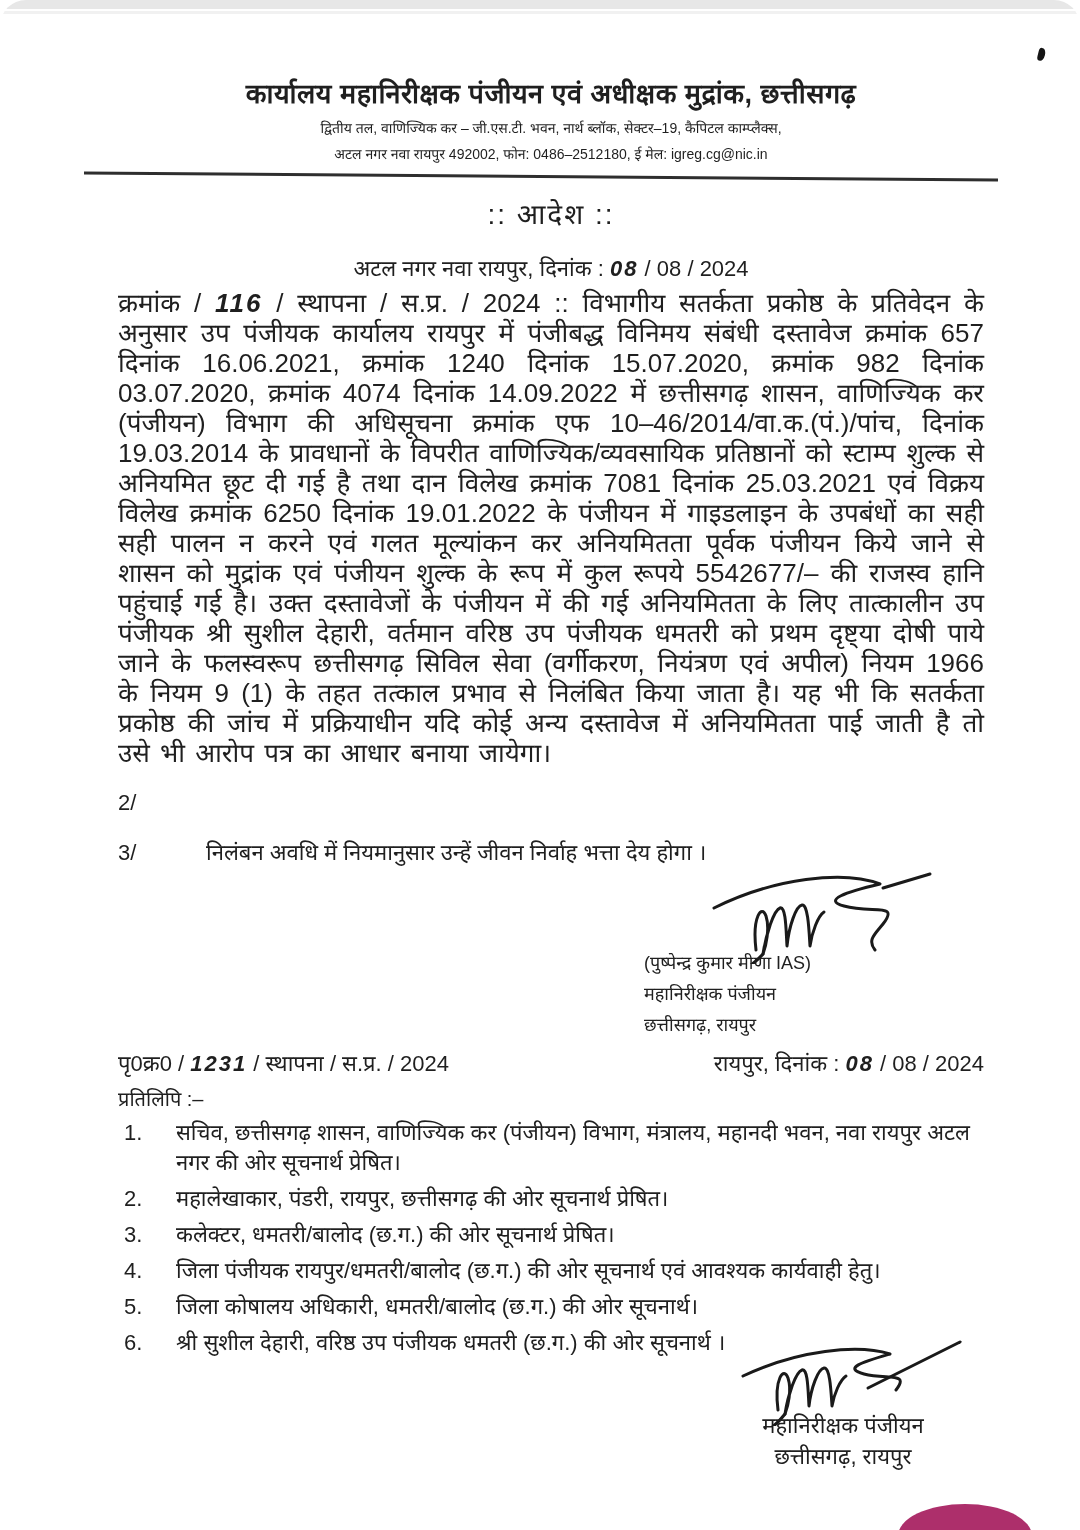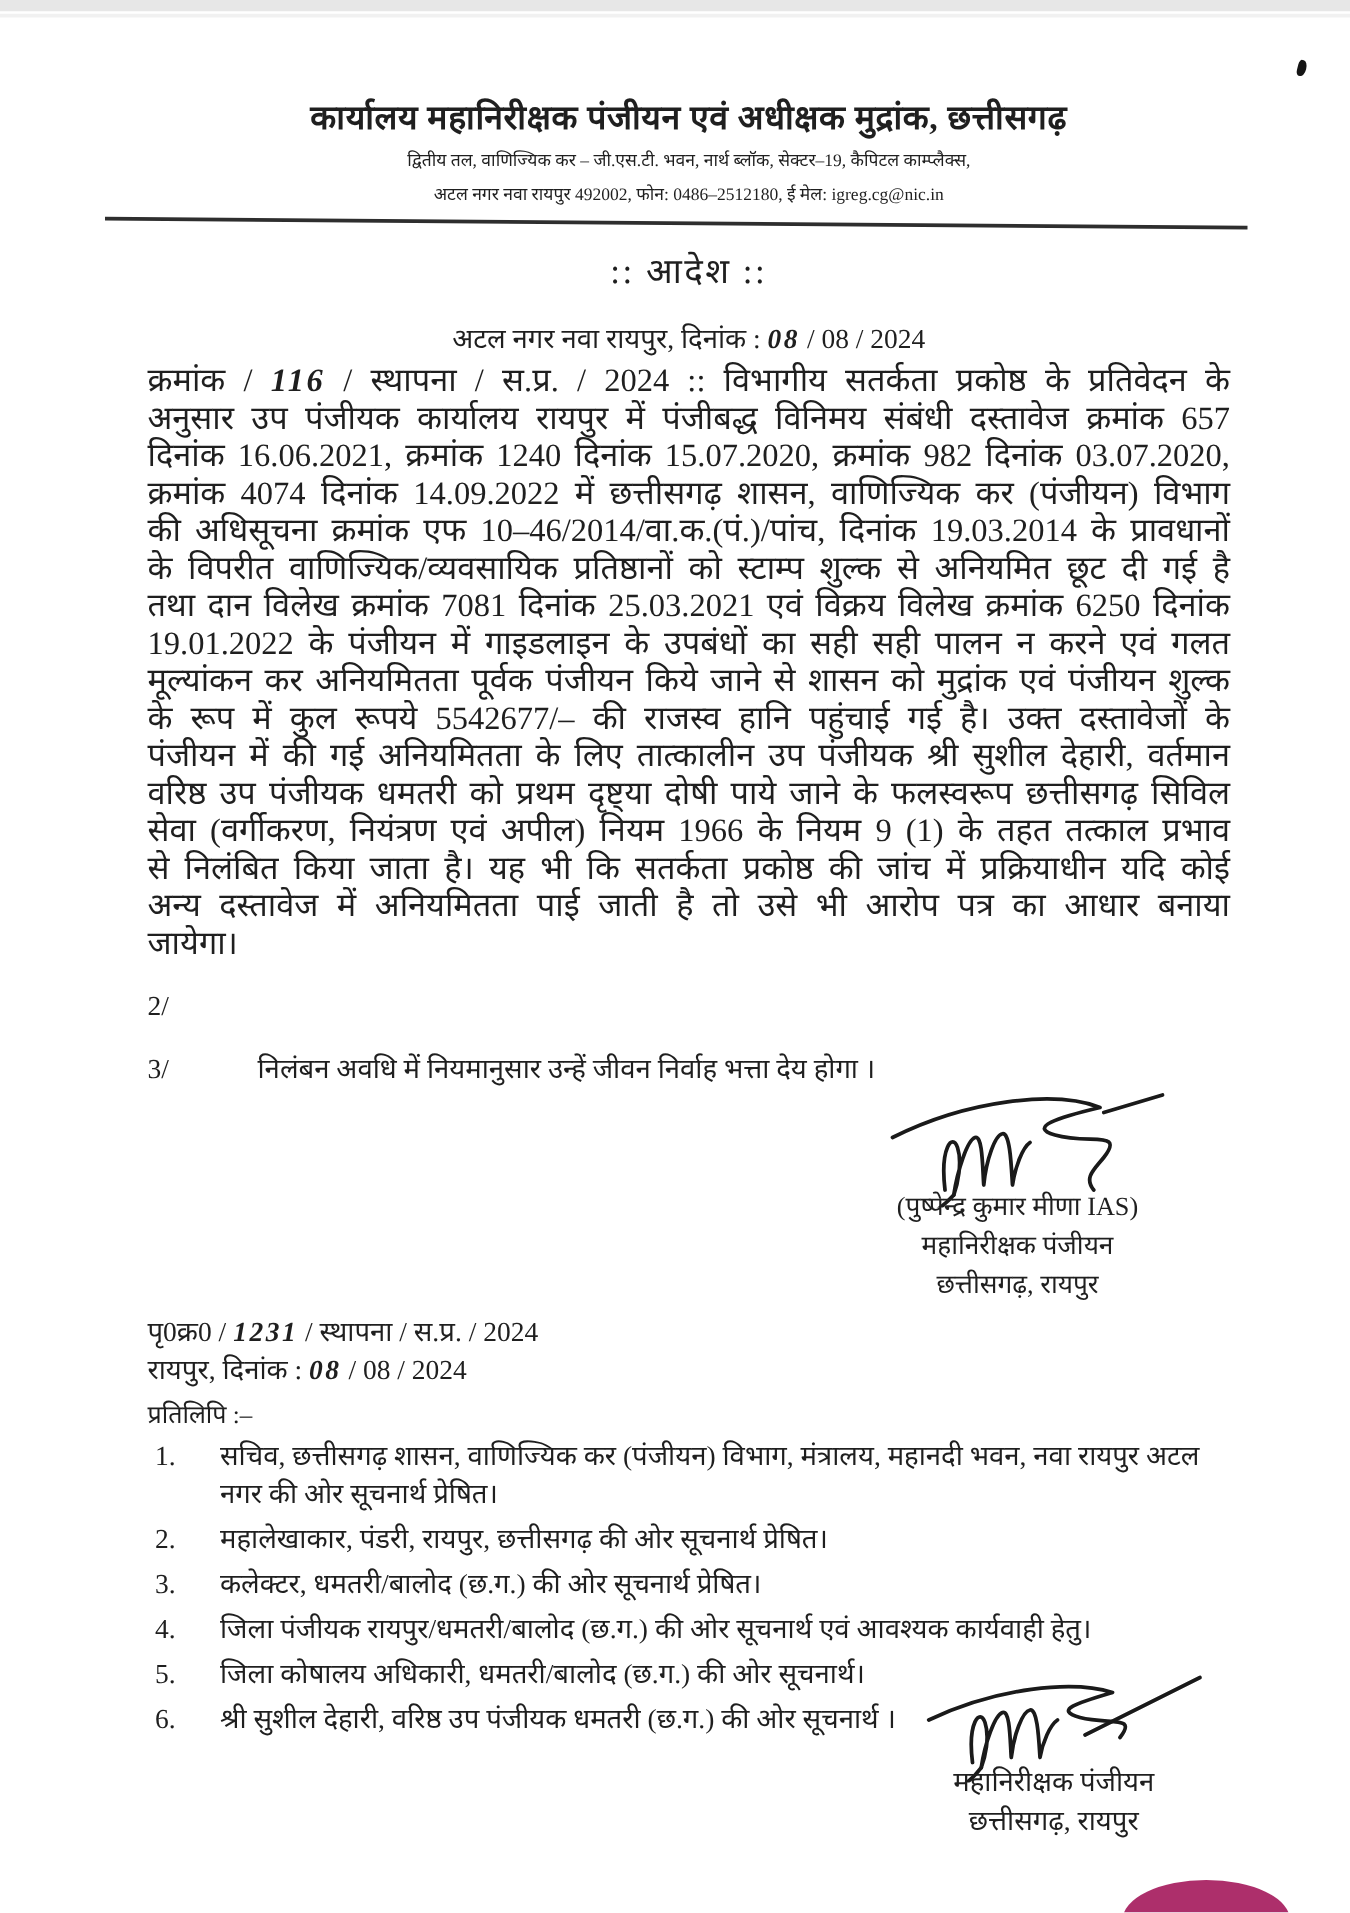--- a/index.html
+++ b/index.html
@@ -1,37 +1,38 @@
 <!DOCTYPE html>
 <html lang="hi" style="--ink: #1f1f1f; --stamp: #ad2f6b;"><head>
 <meta charset="utf-8">
 <style>
   html,body{margin:0;padding:0;background:#fff;}
   .page{
     position:relative;width:1080px;height:1530px;overflow:hidden;background:#ffffff;
-    font-family:Liberation Serif, serif;
+    font-family:Liberation Sans, sans-serif;
     color:var(--ink,#1f1f1f);
+    border-radius:26px;
   }
   .top-strip1{position:absolute;top:0;left:0;right:0;height:9px;background:#e7e7e7;}
   .top-strip2{position:absolute;top:11px;left:0;right:0;height:3px;background:#f1f1f1;}
   .ink-mark{position:absolute;top:48px;left:1038px;width:7px;height:13px;background:#151515;border-radius:40% 60% 60% 40%;transform:rotate(14deg);}
   .content{position:absolute;left:118px;top:0;width:866px;}
   .office-name{margin-top:74px;text-align:center;font-size:27px;font-weight:700;letter-spacing:.5px;}
   .addr{text-align:center;font-size:14px;margin-top:7px;}
   .rule{margin-top:12px;margin-left:-34px;margin-right:-14px;border-top:3px solid #2e2e2e;transform:rotate(.45deg);}
   .order-title{text-align:center;font-size:28px;margin-top:16px;letter-spacing:2px;}
   .date-line{text-align:center;font-size:22px;margin-top:20px;}
   .hw{font-style:italic;font-weight:700;letter-spacing:2px;}
   .main-para{margin-top:6px;font-size:26px;line-height:30px;text-align:justify;word-spacing:3px;}
   .point{display:flex;margin-top:20px;font-size:22px;line-height:30px;}
   .point-num{width:88px;flex:none;}
   .point-text{flex:1;}
-  .sig-block{margin-top:0;margin-left:auto;width:340px;text-align:center;font-size:21px;line-height:31px;position:relative;}
+  .sig-block{margin-top:0;margin-left:auto;width:340px;font-size:18px;line-height:31px;position:relative;}
   .sig-svg{display:block;margin:0 auto -16px;}
-  .ref-row{display:flex;justify-content:space-between;font-size:22px;margin-top:6px;flex-direction:column;}
+  .ref-row{display:flex;justify-content:space-between;font-size:22px;margin-top:6px;}
   .copy-label{font-size:20px;margin-top:8px;}
   .copy-item{display:flex;font-size:22px;line-height:30px;margin-top:6px;}
   .copy-num{width:52px;flex:none;padding-left:6px;}
   .copy-text{flex:1;}
   .sig-bottom{position:absolute;top:1336px;right:62px;width:350px;text-align:center;font-size:22px;line-height:31px;}
   .pink-stamp{position:absolute;top:1504px;left:898px;width:134px;height:64px;border-radius:50%;background:var(--stamp,#ad2f6b);}
   svg path{stroke:#1a1a1a;stroke-width:3;fill:none;stroke-linecap:round;stroke-linejoin:round;}
 </style>
 </head>
 <body>

